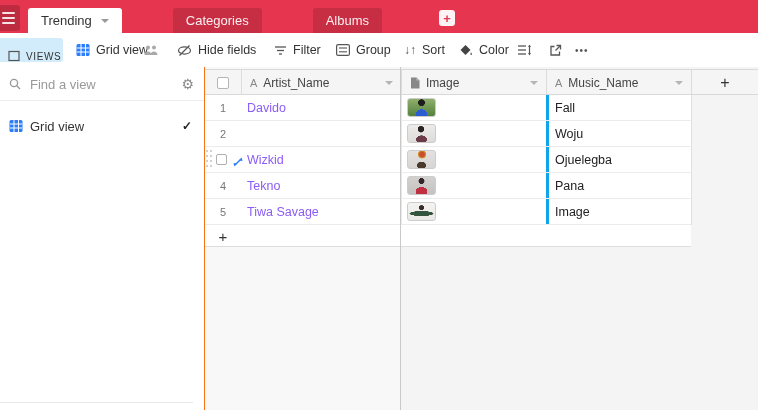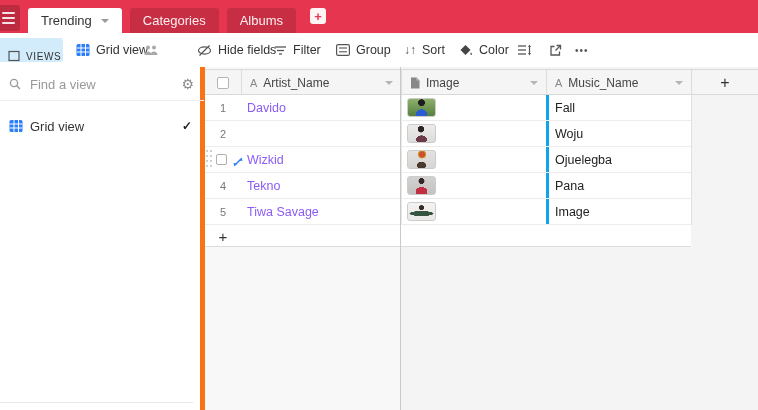--- a/index.html
+++ b/index.html
@@ -5,42 +5,42 @@
   html,body{margin:0;padding:0;background:#fff;}
   *{box-sizing:border-box;font-family:"Liberation Sans",sans-serif;}
   #app{position:relative;width:758px;height:410px;overflow:hidden;background:#fff;}
 
   
   .topbar{position:absolute;left:0;top:0;width:758px;height:33px;background:#e6354e;}
   .hamburger{position:absolute;left:0;top:5px;width:20px;height:26px;background:rgba(0,0,0,0.18);
     border-radius:0 3px 3px 0;cursor:pointer;}
   .hamburger i{position:absolute;left:2px;width:13px;height:2px;background:#f6e3e6;border-radius:1px;}
   .hamburger i:nth-child(1){top:7px}.hamburger i:nth-child(2){top:12px}.hamburger i:nth-child(3){top:17px}
-  .tabs{position:absolute;left:28px;bottom:0;display:flex;align-items:flex-start;}
+  .tabs{position:absolute;left:28px;bottom:0;display:flex;align-items:center;gap:43px;}
   .tab{height:25px;display:flex;align-items:center;padding:0 13px;font-size:13px;
     border-radius:3px 3px 0 0;margin-right:8px;cursor:pointer;white-space:nowrap;}
   .tab.active{background:#fff;color:#333;}
   .tab.inactive{background:rgba(0,0,0,0.13);color:rgba(255,255,255,0.92);}
   .tab .caret{width:0;height:0;border-left:4px solid transparent;border-right:4px solid transparent;
     border-top:4px solid #999;margin-left:9px;}
   .add-table{width:16px;height:16px;background:rgba(255,255,255,0.95);border-radius:3px;color:#e6354e;
     font-size:13px;font-weight:bold;display:flex;align-items:center;justify-content:center;
     margin:0 0 5px 6px;cursor:pointer;}
 
   
   .toolbar{position:absolute;left:0;top:33px;width:758px;height:34px;background:#fff;}
   .views-pill{position:absolute;left:0;top:5px;height:24px;width:63px;background:#d2ecfb;
     border-radius:0 3px 3px 0;display:flex;align-items:flex-end;padding-left:8px;cursor:pointer;}
   .views-pill .lbl{font-size:10px;letter-spacing:.6px;color:#333;margin-left:6px;}
   .tb-item{position:absolute;top:0;height:34px;display:flex;align-items:center;cursor:pointer;color:#333;font-size:12.5px;}
   .tb-item .ic{margin-right:6px;display:flex;align-items:center;}
   .mono-glyph{font-size:12px;color:#555;}
 
   
-  .sidebar{position:absolute;left:0;top:67px;width:205px;height:343px;background:#fff;border-right:5px solid #f97316;}
+  .sidebar{position:absolute;left:0;top:67px;width:205px;height:343px;background:#fff;border-right:1px solid #f97316;}
   .find-row{position:absolute;left:0;top:0;width:204px;height:34px;border-bottom:1px solid #ededed;}
   .find-input{position:absolute;left:28px;top:7px;width:140px;height:20px;border:none;outline:none;
     font-size:13px;color:#333;background:transparent;}
   .find-input::placeholder{color:#999;}
   .gear{position:absolute;right:10px;top:8px;font-size:14px;color:#8a8a8a;cursor:pointer;line-height:18px;}
   .view-item{position:absolute;left:0;top:45px;width:204px;height:28px;display:flex;align-items:center;cursor:pointer;}
   .view-item .name{font-size:13px;color:#333;margin-left:7px;}
   .view-item .check{position:absolute;right:12px;font-size:12px;font-weight:bold;color:#222;}
   .sb-bottom-line{position:absolute;left:0;top:335px;width:193px;height:1px;background:#e8e8e8;}
 
@@ -145,21 +145,21 @@
 
     <div class="tb-item" style="left:143px;">
       <svg width="16" height="12" viewBox="0 0 16 12">
         <circle cx="5" cy="3.4" r="2" fill="#a9a9a9"></circle>
         <circle cx="11" cy="3.4" r="2" fill="#a9a9a9"></circle>
         <path d="M1.5 11c0-2 1.6-3.4 3.5-3.4S8.5 9 8.5 11z" fill="#a9a9a9"></path>
         <path d="M7.5 11c0-2 1.6-3.4 3.5-3.4s3.5 1.4 3.5 3.4z" fill="#a9a9a9"></path>
       </svg>
     </div>
 
-    <div class="tb-item" style="left:197px;">
+    <div class="tb-item" style="left:177px;">
       <span class="ic">
         <svg width="15" height="13" viewBox="0 0 15 13">
           <ellipse cx="7.5" cy="6.5" rx="6" ry="3.6" fill="none" stroke="#555" stroke-width="1.2"></ellipse>
           <line x1="2.5" y1="11.5" x2="12.5" y2="1.5" stroke="#555" stroke-width="1.2"></line>
         </svg>
       </span>
       <span>Hide fields</span>
     </div>
 
     <div class="tb-item" style="left:274px;">

